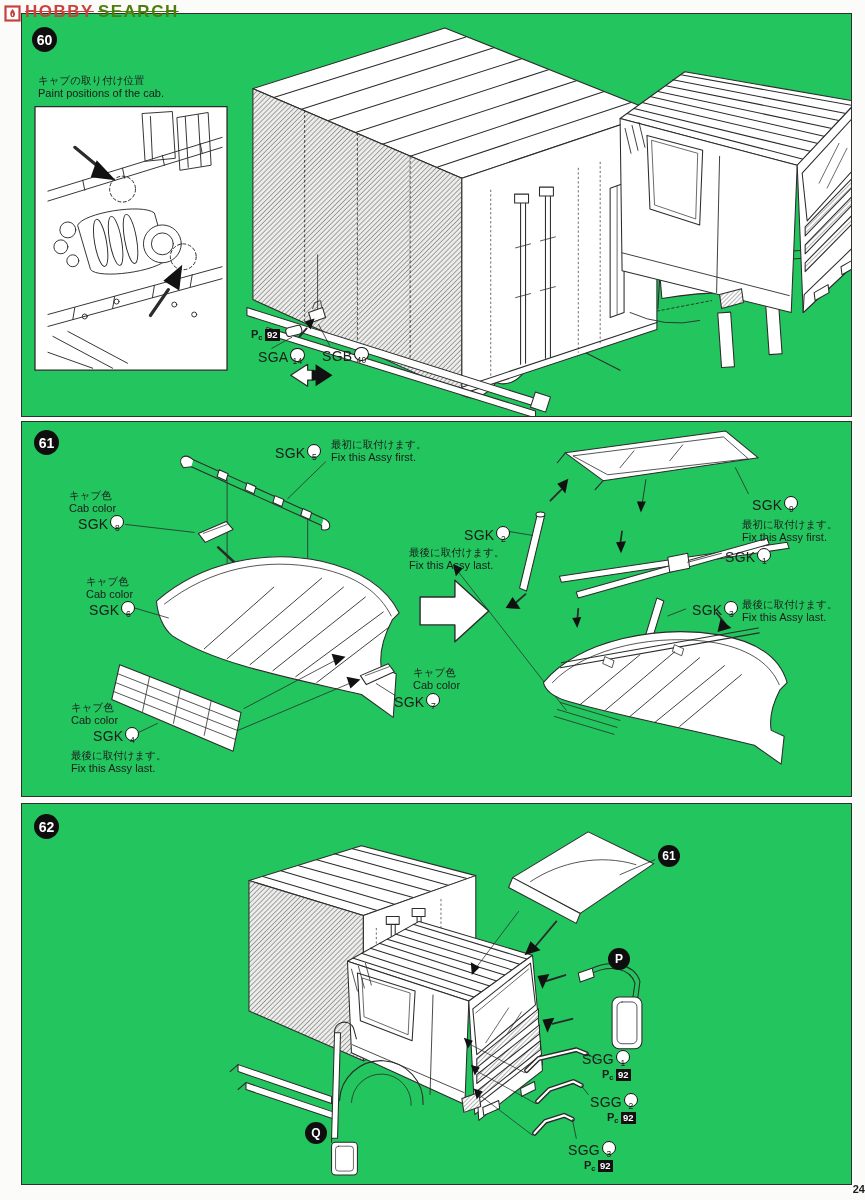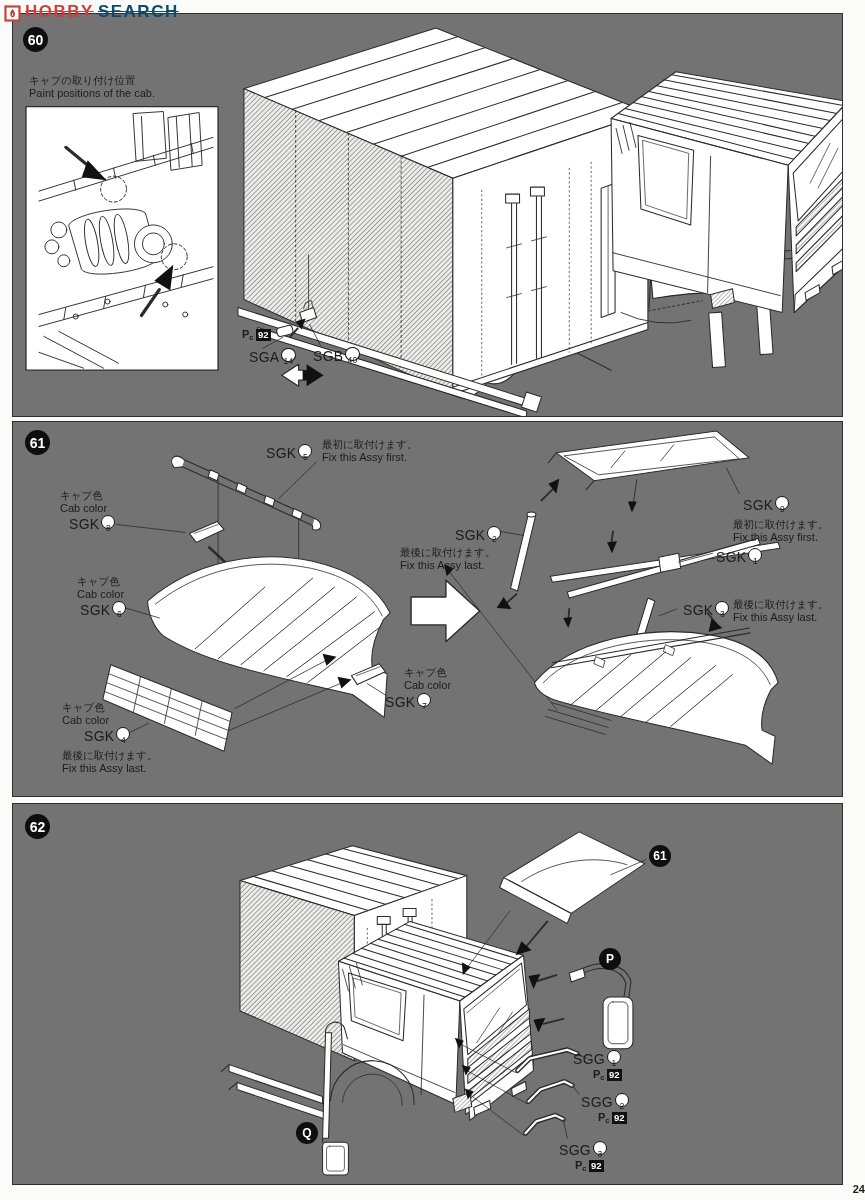--- a/index.html
+++ b/index.html
@@ -1,36 +1,36 @@
 <!DOCTYPE html>
 <html><head>
 <meta charset="utf-8">
 <style>
 *{margin:0;padding:0;box-sizing:border-box}
 html,body{width:865px;height:1200px}
 body{position:relative;background:#fbfbf9;font-family:"Liberation Sans","DejaVu Sans",sans-serif;color:#1c1c1c;overflow:hidden}
-.sec{position:absolute;left:12px;width:831px;border:1.4px solid #2f2f2f;background:#737373}
+.sec{position:absolute;left:21px;width:831px;border:1.4px solid #2f2f2f;background:#22c55e}
 #sec60{top:13px;height:404px}
 #sec61{top:421px;height:376px}
 #sec62{top:803px;height:382px}
 .art{position:absolute;left:0;top:0;width:100%;height:100%}
 .badge{position:absolute;width:25px;height:25px;border-radius:50%;background:#0e0e0e;color:#fff;font-weight:bold;font-size:14px;display:flex;align-items:center;justify-content:center;z-index:4}
 .badge.sm{width:22px;height:22px;font-size:12px}
 .lbl{position:absolute;white-space:nowrap;line-height:1.2;z-index:3}
 .jp{font-size:10.5px}
 .en{font-size:11px}
 .pcode{font-size:14px;letter-spacing:.3px}
 .cnum{display:inline-block;min-width:14px;height:14px;border:1.3px solid #141414;border-radius:50%;font-size:8.5px;line-height:12px;text-align:center;vertical-align:-2px;margin-left:2px;padding:6px 1px;background:#fff}
 .chip{font-size:11px;font-weight:bold;white-space:nowrap}
 .chip sub{font-size:7.5px;vertical-align:-2px}
 .boxdark{display:inline-block;background:#111;color:#fff;font-size:9.5px;font-weight:bold;padding:0 2.5px;margin-left:2px;line-height:12px}
 .boxlight{display:inline-block;border:1.1px solid #111;color:#111;font-size:9.5px;font-weight:bold;padding:0 3px;margin:0 2px;line-height:11px;background:#fff}
 .wm{position:absolute;left:4px;top:2px;display:flex;align-items:flex-end;gap:4px;z-index:6}
 .wm-a{color:#c8423d;font-weight:bold;font-size:17px;letter-spacing:1.5px;text-decoration:line-through}
-.wm-b{color:#0c4a6e;font-weight:bold;font-size:17px;letter-spacing:1.5px;text-decoration:line-through}
+.wm-b{color:#4d7c0f;font-weight:bold;font-size:17px;letter-spacing:1.5px;text-decoration:line-through}
 .pageno{position:absolute;left:0;top:1183px;width:100%;text-align:right;font-size:11px;font-weight:bold}
 .note .en,.note .jp{line-height:1.35}
 </style>
 </head>
 <body>
 
 <div class="wm">
   <svg width="17" height="17">
     <rect x="1.5" y="1.5" width="14" height="14" fill="#fff" stroke="#c8423d" stroke-width="2.2"></rect>
     <path d="M8.5,4 C6,6.5 5.5,9 7,11.5 C7.5,12.3 9.5,12.5 10.3,11.5 C11.8,9.5 11,6.5 8.5,4 Z M8.5,8 C9.3,9 9.2,10.3 8.5,11 C7.8,10.3 7.7,9 8.5,8 Z" fill="#c8423d"></path>

